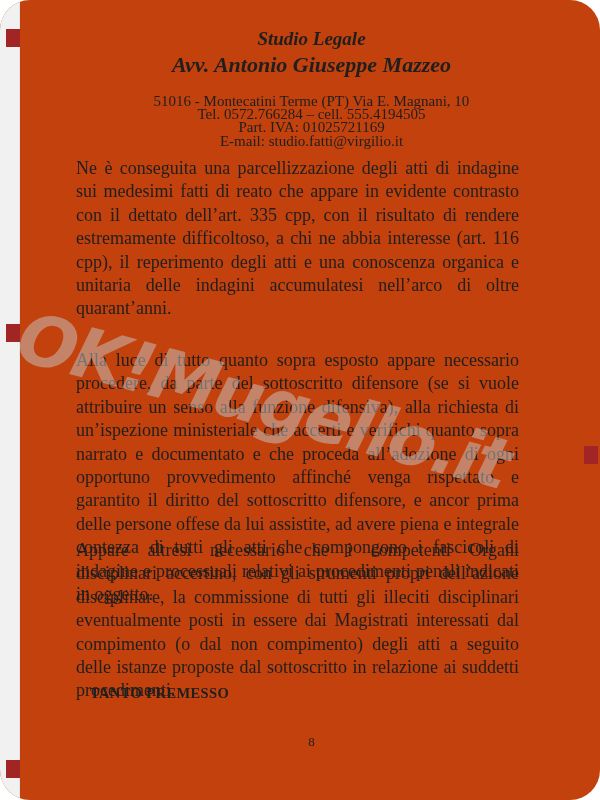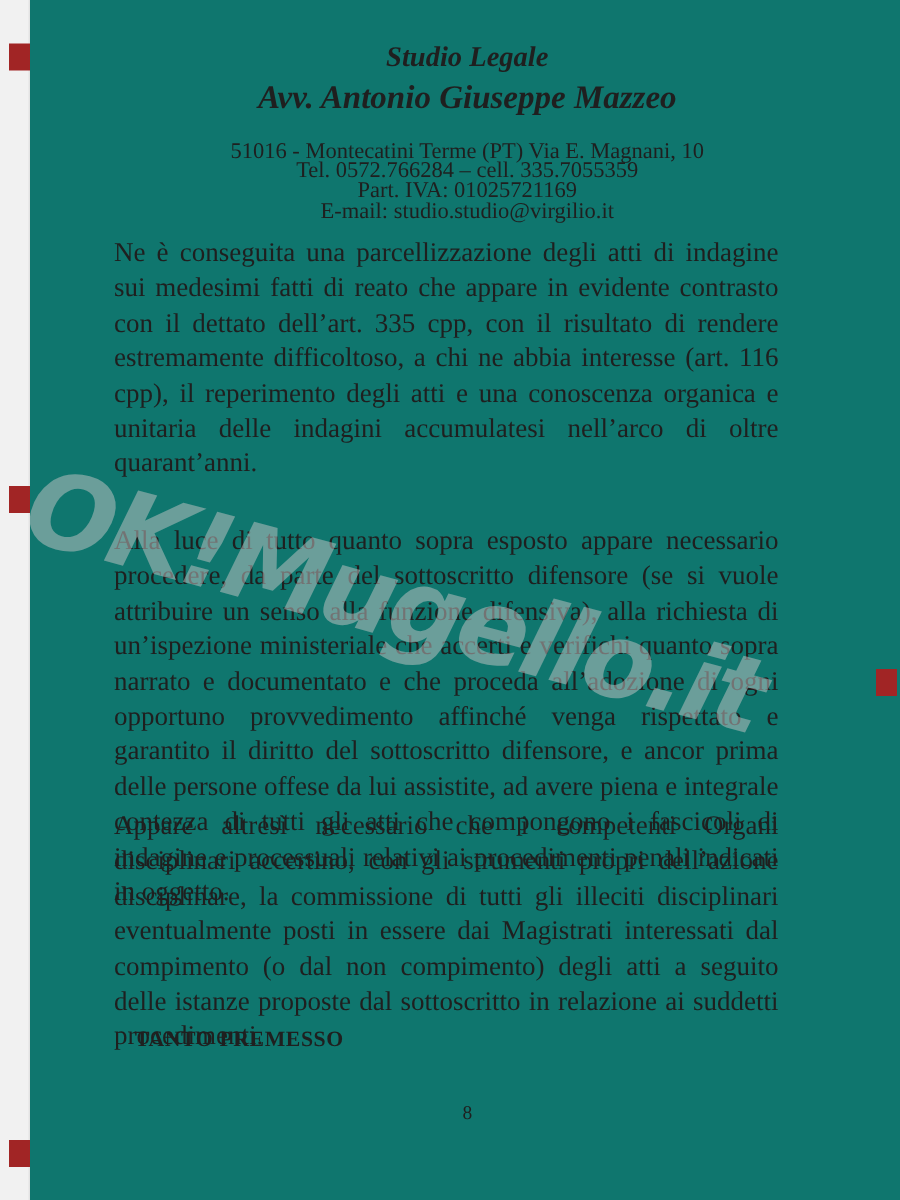--- a/index.html
+++ b/index.html
@@ -1,22 +1,23 @@
 <!DOCTYPE html>
 <html><head>
 <meta charset="utf-8">
 <style>
   html,body{margin:0;padding:0;background:#ffffff;}
   #page{
     position:relative;
     width:600px;height:800px;
-    background:#0f766e;
+    background:#c2410c;
     overflow:hidden;
     font-family:"Liberation Serif", serif;
     color:#1f1f1f;
+    border-radius:30px;
   }
   
   #gutter{
     position:absolute;left:0;top:0;width:19px;height:800px;
     background:#f1f1f1;border-right:1px solid #e3e3e3;
     z-index:2;
   }
   
   .marker{
     position:absolute;width:14px;height:18px;
@@ -96,23 +97,23 @@
 
   <div id="marker-1" class="marker" style="background: rgb(161, 37, 37);"></div>
   <div id="marker-2" class="marker" style="background: rgb(161, 37, 37);"></div>
   <div id="marker-3" class="marker" style="background: rgb(161, 37, 37);"></div>
   <div id="marker-4" class="marker" style="background: rgb(161, 37, 37);"></div>
 
   <div id="letterhead">
     <div id="firm-name">Studio Legale</div>
     <div id="lawyer-name">Avv. Antonio Giuseppe Mazzeo</div>
     <div class="addr-line">51016 - Montecatini Terme (PT) Via E. Magnani, 10</div>
-    <div class="addr-line">Tel. 0572.766284 – cell. 335.7055359</div>
+    <div class="addr-line">Tel. 0572.766284 – cell. 555.4194505</div>
     <div class="addr-line">Part. IVA: 01025721169</div>
-    <div class="addr-line">E-mail: studio.studio@virgilio.it</div>
+    <div class="addr-line">E-mail: studio.fatti@virgilio.it</div>
   </div>
 
   <div id="paragraph-1" class="para">Ne è conseguita una parcellizzazione degli atti di indagine sui medesimi fatti di reato che appare in evidente contrasto con il dettato dell’art. 335 cpp, con il risultato di rendere estremamente difficoltoso, a chi ne abbia interesse (art. 116 cpp), il reperimento degli atti e una conoscenza organica e unitaria delle indagini accumulatesi nell’arco di oltre quarant’anni.</div>
 
 
   <div id="paragraph-2" class="para">Alla luce di tutto quanto sopra esposto appare necessario procedere, da parte del sottoscritto difensore (se si vuole attribuire un senso alla funzione difensiva), alla richiesta di un’ispezione ministeriale che accerti e verifichi quanto sopra narrato e documentato e che proceda all’adozione di ogni opportuno provvedimento affinché venga rispettato e garantito il diritto del sottoscritto difensore, e ancor prima delle persone offese da lui assistite, ad avere piena e integrale contezza di tutti gli atti che compongono i fascicoli di indagine e processuali relativi ai procedimenti penali indicati in oggetto.</div>
 
   <div id="paragraph-3" class="para">Appare altresì necessario che i competenti Organi disciplinari accertino, con gli strumenti propri dell’azione disciplinare, la commissione di tutti gli illeciti disciplinari eventualmente posti in essere dai Magistrati interessati dal compimento (o dal non compimento) degli atti a seguito delle istanze proposte dal sottoscritto in relazione ai suddetti procedimenti.</div>
 
   <div id="closing-heading">TANTO PREMESSO</div>

